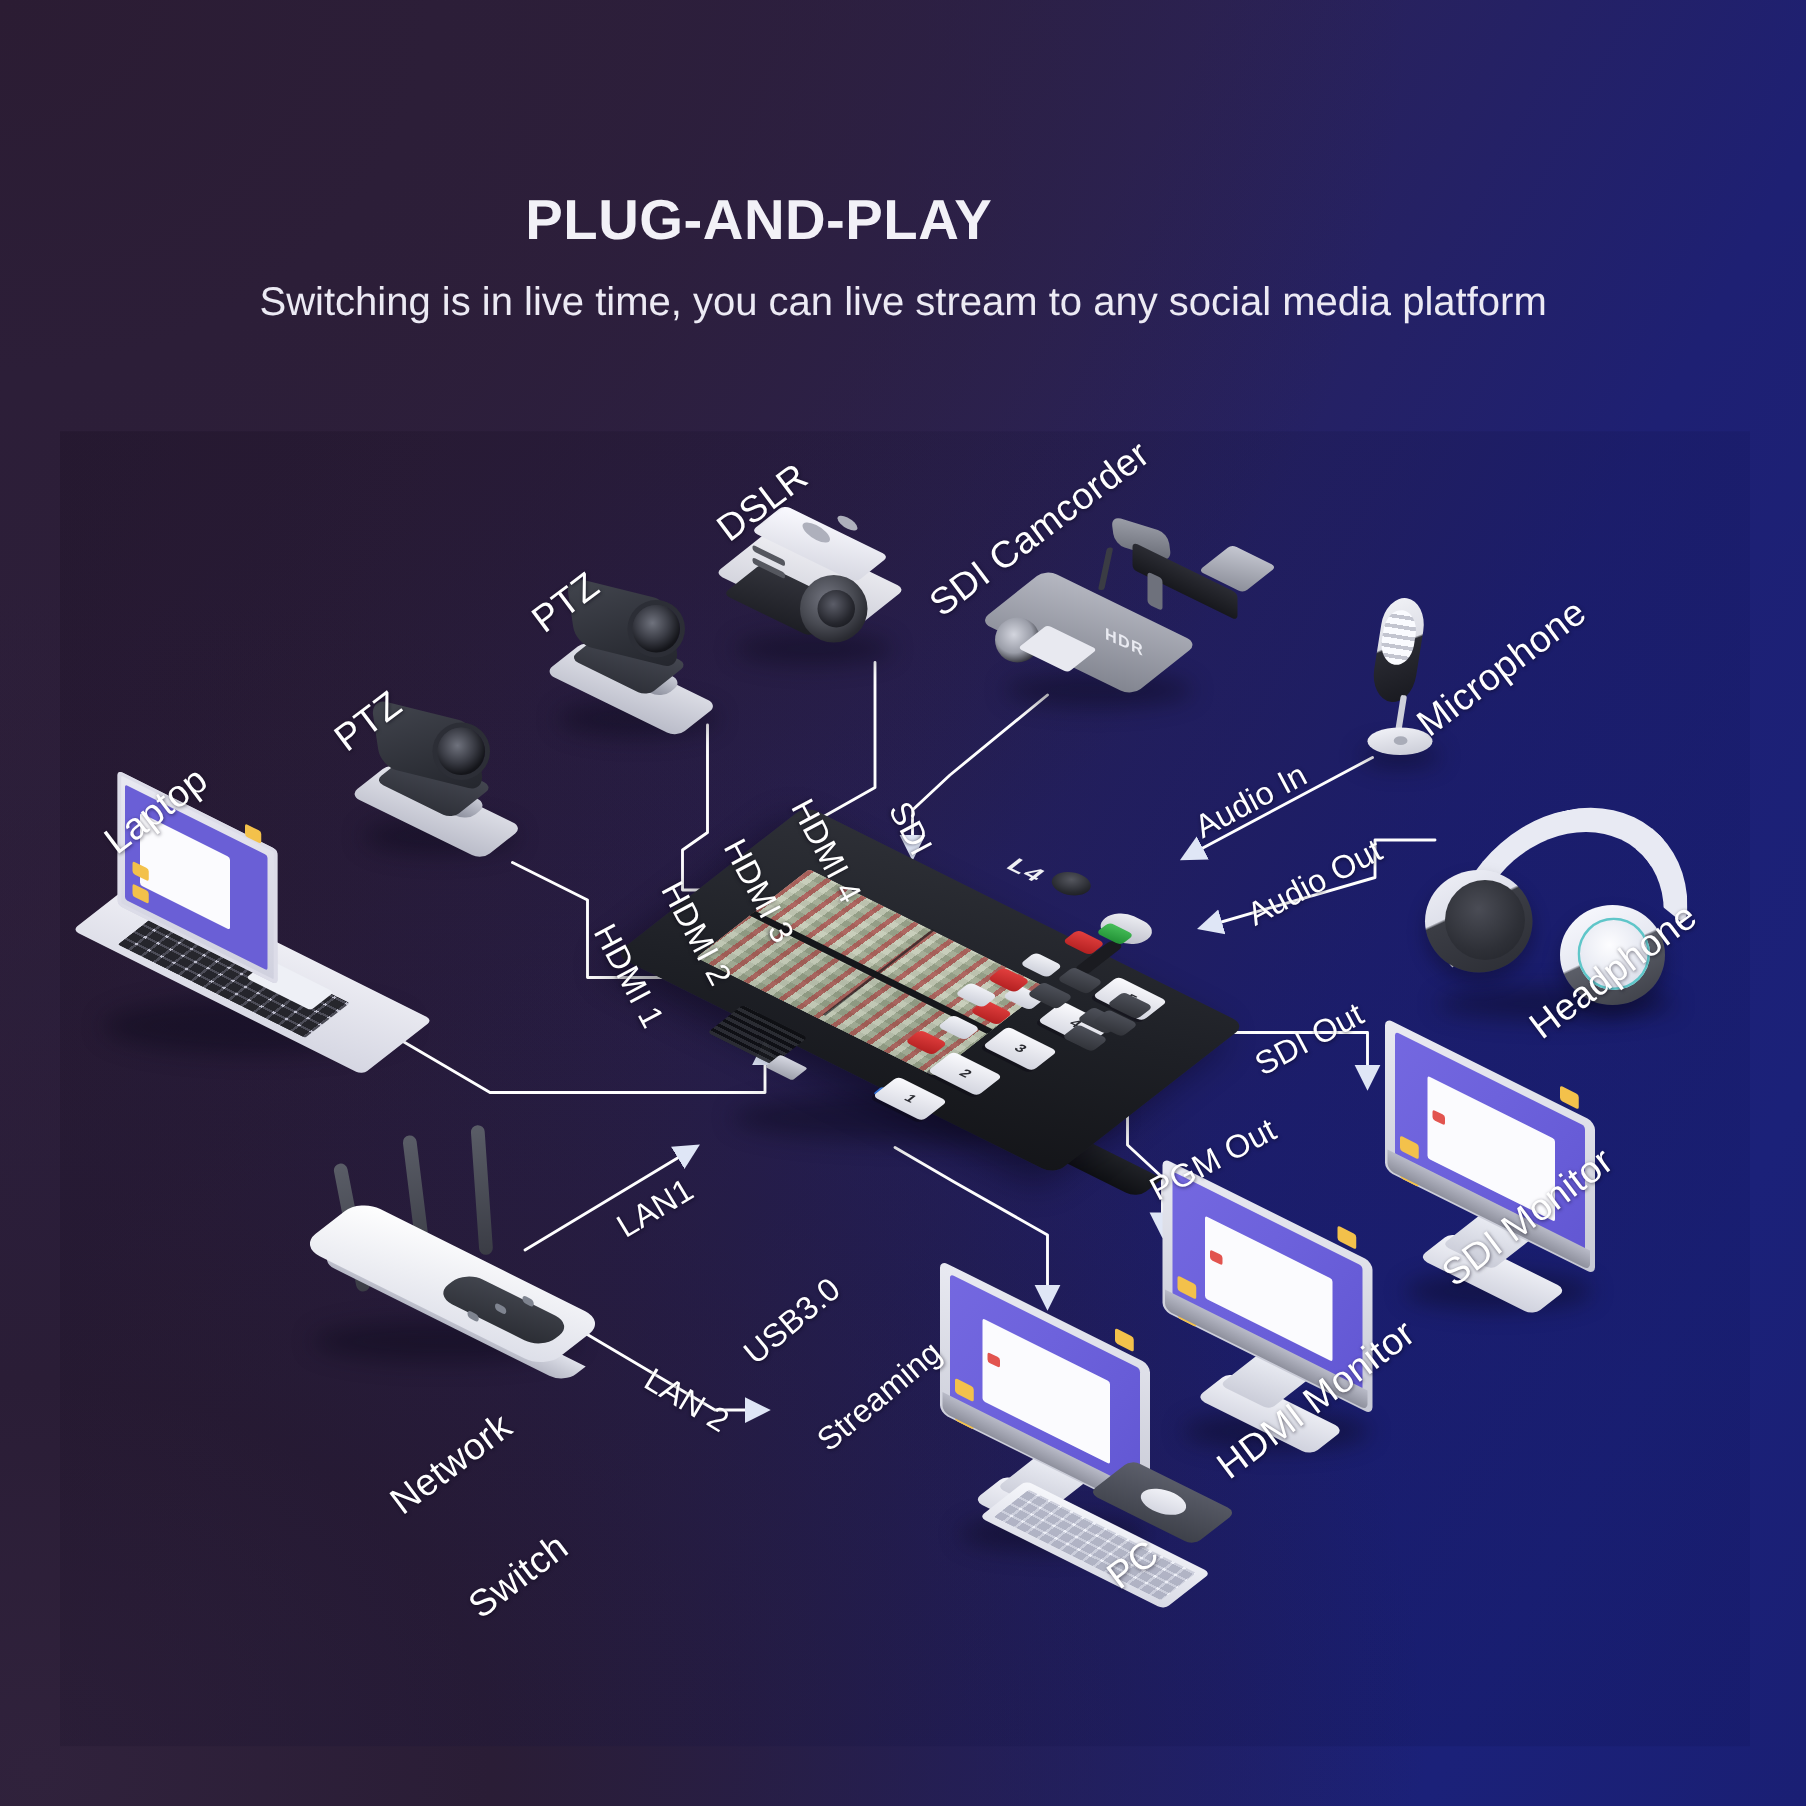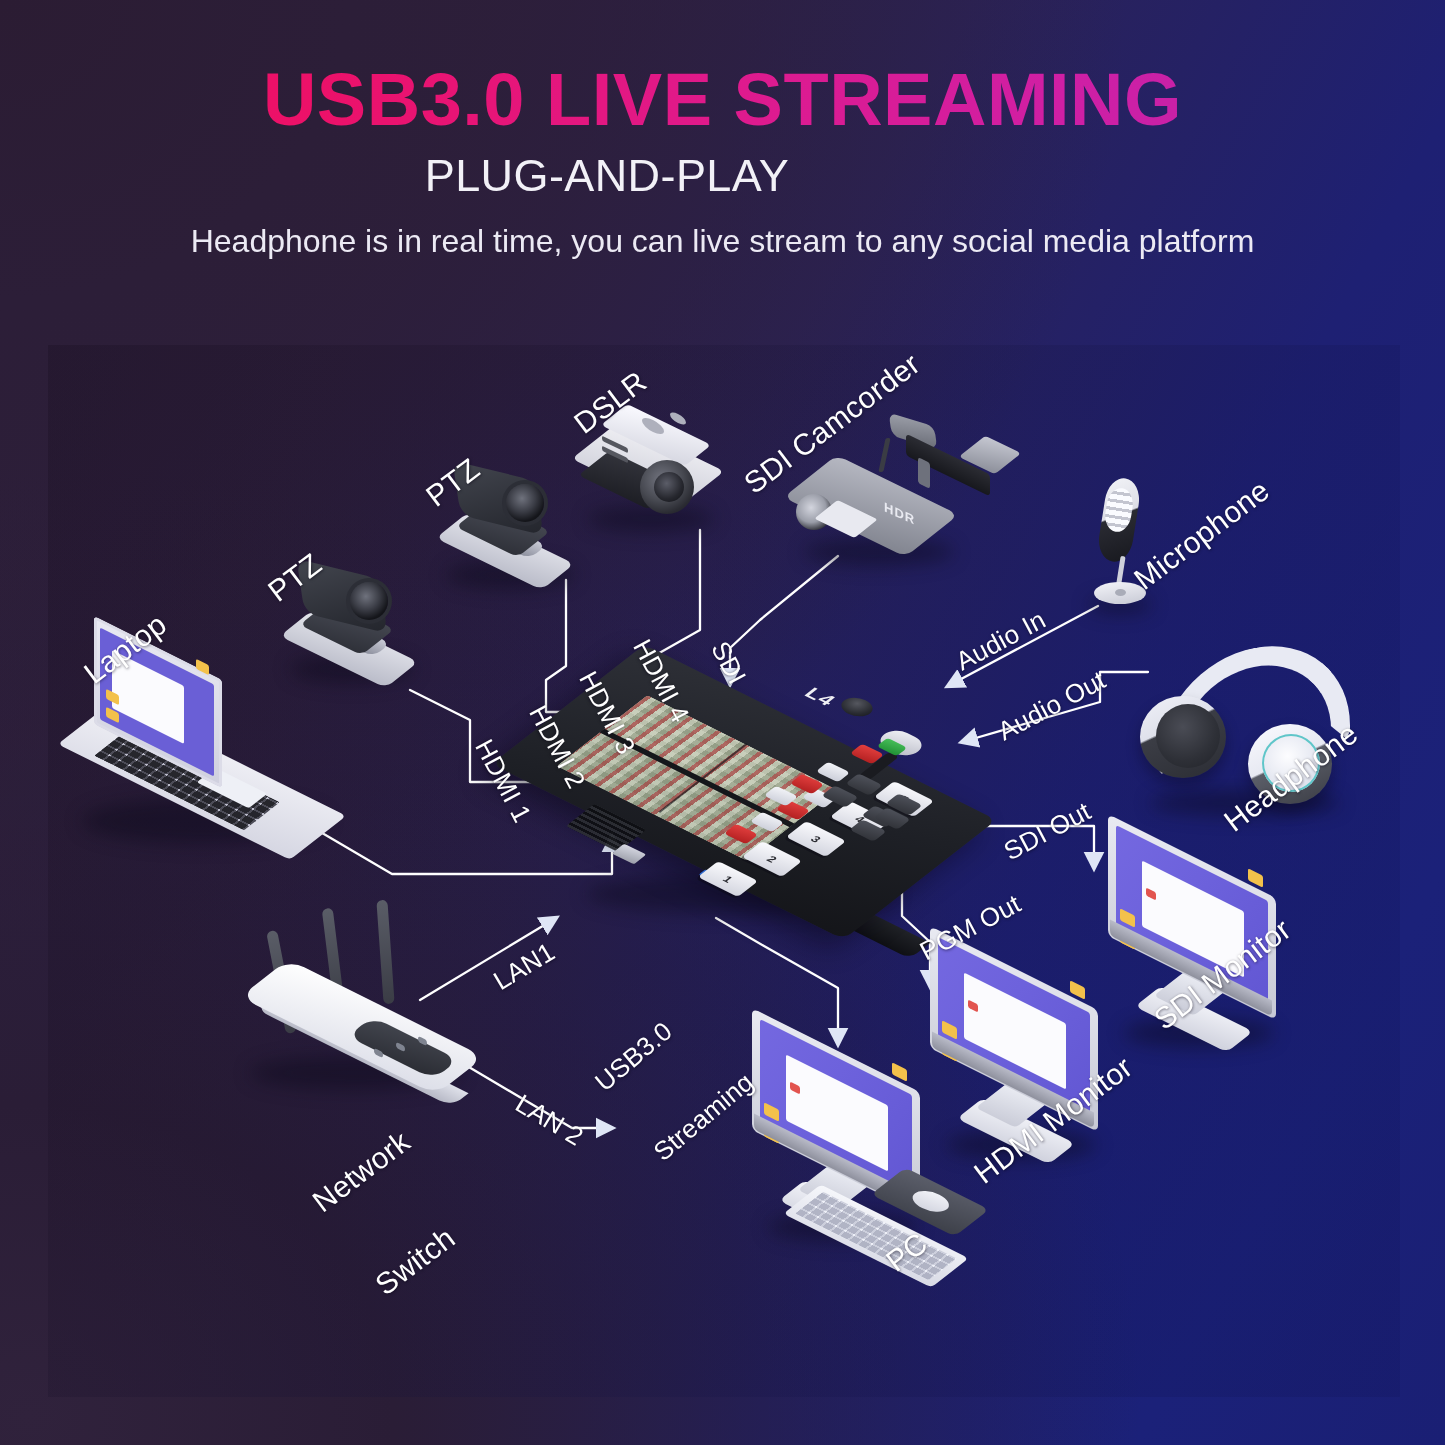--- a/index.html
+++ b/index.html
@@ -17,21 +17,21 @@
   .header{position:absolute;left:0;top:0;width:1445px;height:345px;}
   .title{
     position:absolute;left:0;top:63px;width:1445px;text-align:center;
     font-size:74px;font-weight:700;letter-spacing:.5px;line-height:1;
     background:linear-gradient(90deg,#ef0d63 0%,#ec1169 22%,#df1a8c 50%,#cf1fa5 74%,#b925ab 100%);
     -webkit-background-clip:text;background-clip:text;color:transparent;
     -webkit-text-fill-color:transparent;
   }
   .subtitle{
     position:absolute;left:0;top:150px;width:1214px;text-align:center;
-    font-size:45px;font-weight:400;letter-spacing:.4px;color:#f2f1f7;
+    font-size:45px;font-weight:700;letter-spacing:.4px;color:#f2f1f7;
   }
   .lede{
     position:absolute;left:0;top:216px;width:1445px;text-align:center;
     font-size:32px;font-weight:300;line-height:1.62;color:#eceaf4;
   }
 
   
   .panel{
     position:absolute;left:48px;top:345px;width:1352px;height:1052px;
     background:linear-gradient(115deg,
@@ -358,24 +358,23 @@
     position:absolute;left:62px;top:186px;width:22px;height:16px;background:linear-gradient(165deg,#d8dae4,#9a9da8);
     transform:skewY(26.5deg) skewX(-38deg);border-radius:2px;
   }
 </style>
 </head>
 <body>
 
 <div id="page">
 
   <div class="header">
-    <div class="title">USB3.0 LIVE STREAMING</div>
     <div class="subtitle">PLUG-AND-PLAY</div>
     <div class="lede">
-      <div>Headphone is in real time, you can live stream to any social media platform</div>
+      <div>Switching is in live time, you can live stream to any social media platform</div>
     </div>
   </div>
 
   <div class="panel"></div>
 
   <svg class="wires" viewBox="0 0 1445 1445">
     <defs>
       <marker id="ah" markerWidth="11" markerHeight="11" refX="7" refY="5.5" orient="auto">
         <path d="M0,1 L9,5.5 L0,10 Z" fill="#dfe6f6"></path>
       </marker>

